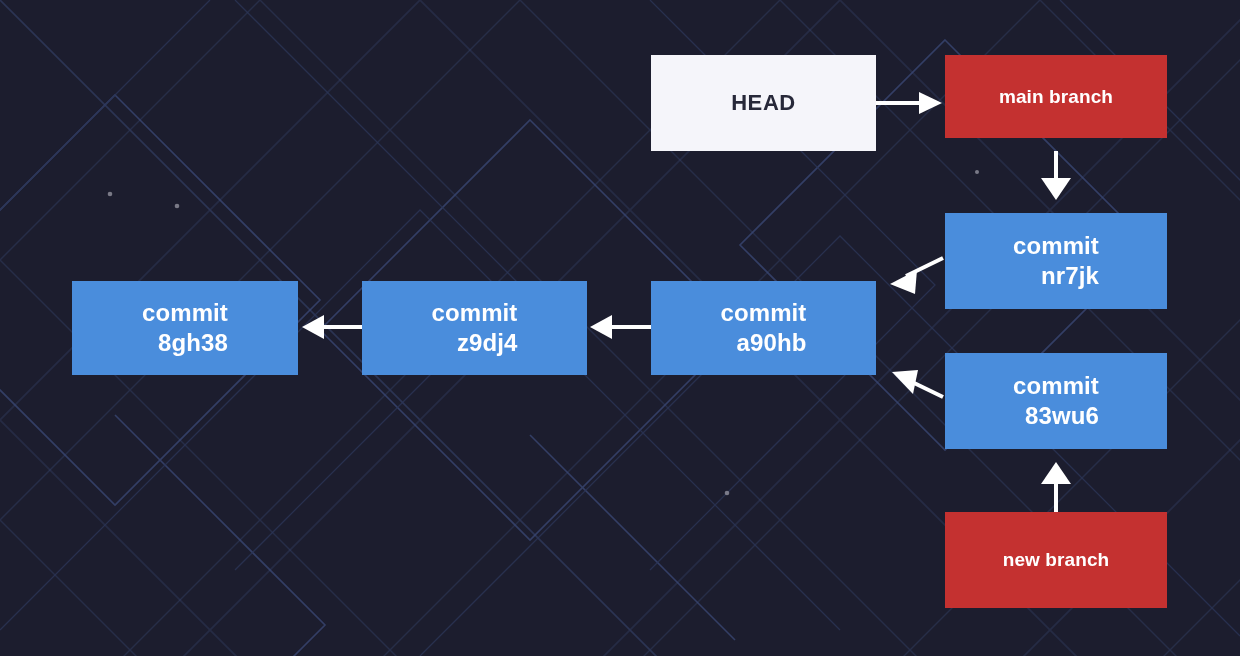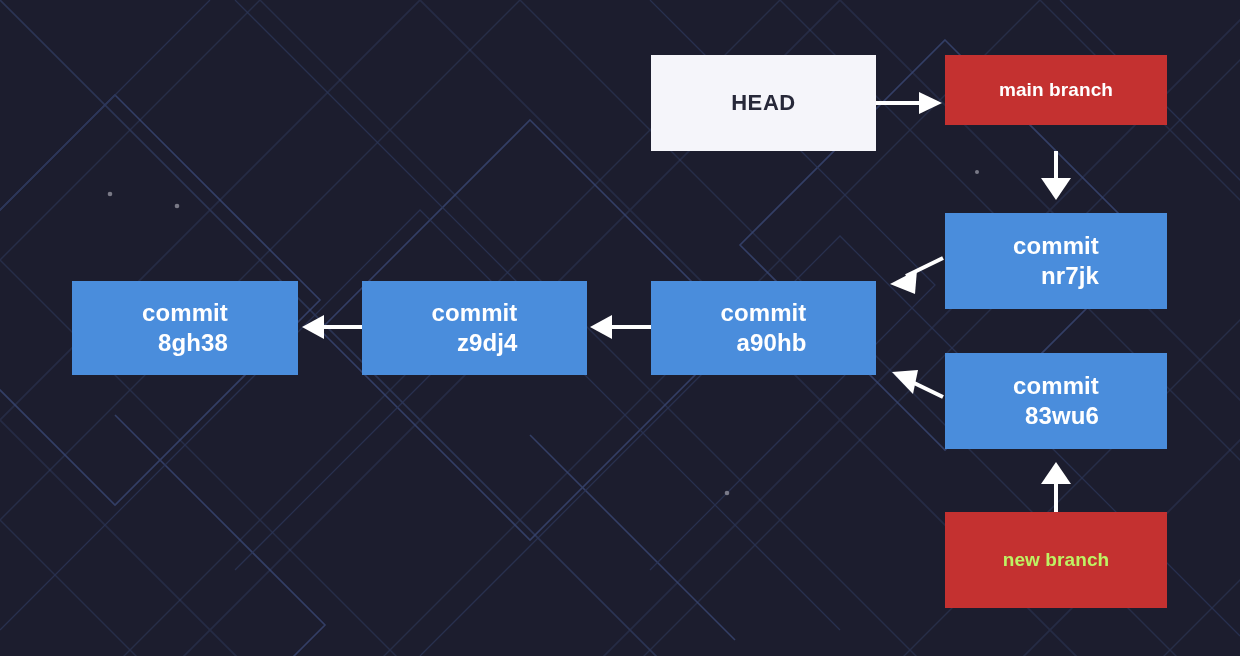--- a/index.html
+++ b/index.html
@@ -100,39 +100,39 @@
       <circle cx="727" cy="493" r="2.3"></circle>
       <circle cx="977" cy="172" r="2"></circle>
       <circle cx="1106" cy="88" r="2"></circle>
     </g>
   </svg>
 
   <div class="node head" id="node-head" style="left: 651px; top: 55px; width: 225px; height: 96px; background: rgb(245, 245, 250); color: rgb(39, 40, 57);">
     <span class="label-line">HEAD</span>
   </div>
 
-  <div class="node branch" id="node-main_branch" style="left: 945px; top: 55px; width: 222px; height: 70px; background: rgb(196, 49, 48); color: rgb(255, 255, 255);">
+  <div class="node branch" id="node-main_branch" style="left: 945px; top: 55px; width: 222px; height: 83px; background: rgb(196, 49, 48); color: rgb(255, 255, 255);">
     <span class="label-line">main branch</span>
   </div>
 
   <div class="node commit" id="node-commit_nr7jk" style="left: 945px; top: 213px; width: 222px; height: 96px; background: rgb(74, 141, 220); color: rgb(255, 255, 255);">
     <div>
       <span class="label-line">commit</span>
       <span class="label-line">nr7jk</span>
     </div>
   </div>
 
   <div class="node commit" id="node-commit_83wu6" style="left: 945px; top: 353px; width: 222px; height: 96px; background: rgb(74, 141, 220); color: rgb(255, 255, 255);">
     <div>
       <span class="label-line">commit</span>
       <span class="label-line">83wu6</span>
     </div>
   </div>
 
-  <div class="node branch" id="node-new_branch" style="left: 945px; top: 512px; width: 222px; height: 96px; background: rgb(196, 49, 48); color: #bef264;">
+  <div class="node branch" id="node-new_branch" style="left: 945px; top: 512px; width: 222px; height: 96px; background: rgb(196, 49, 48); color: #ffffff;">
     <span class="label-line">new branch</span>
   </div>
 
   <div class="node commit" id="node-commit_a90hb" style="left: 651px; top: 281px; width: 225px; height: 94px; background: rgb(74, 141, 220); color: rgb(255, 255, 255);">
     <div>
       <span class="label-line">commit</span>
       <span class="label-line">a90hb</span>
     </div>
   </div>
 

